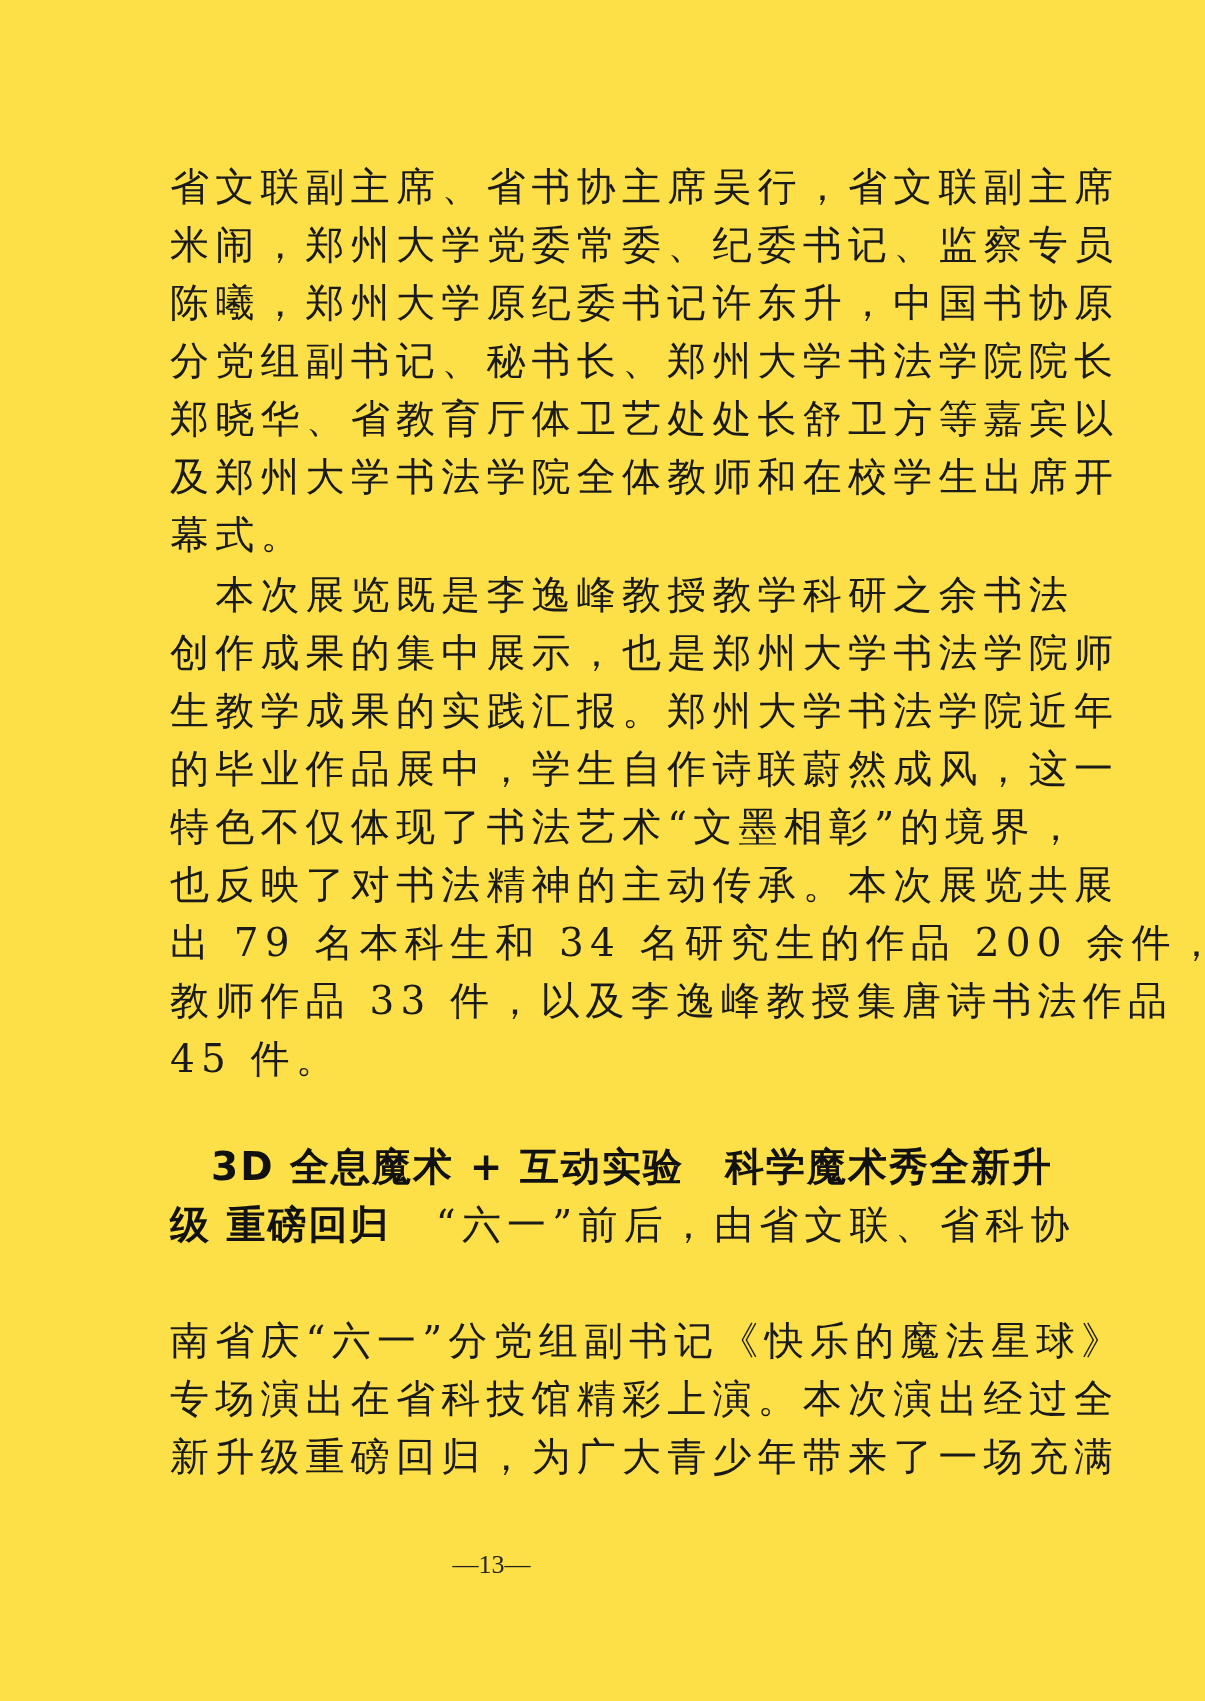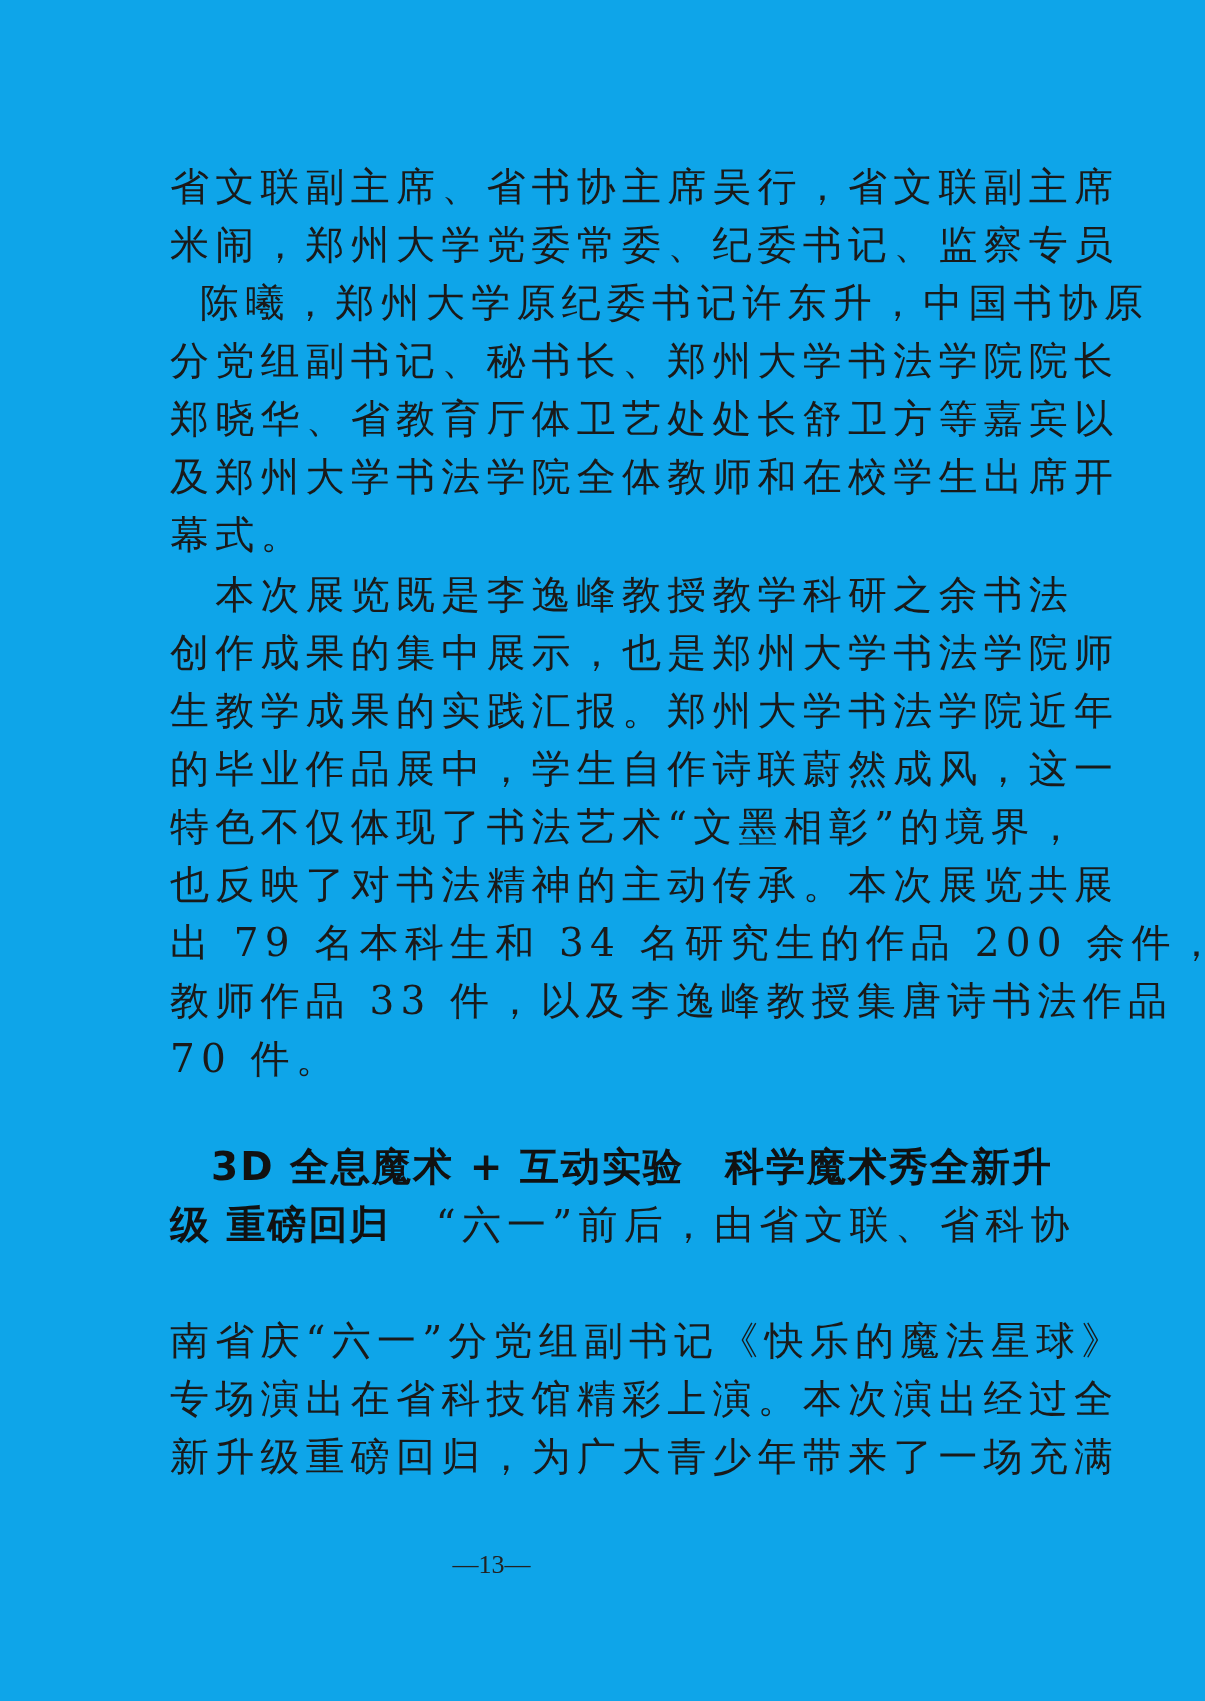--- a/index.html
+++ b/index.html
@@ -1,17 +1,17 @@
 <!DOCTYPE html>
 <html><head>
   <meta charset="utf-8">
   <style>
     html, body { margin: 0; padding: 0; background: #ffffff; }
     body { width: 1205px; height: 1701px; position: relative; overflow: hidden; }
-    .page { position: absolute; left: 0; top: 0; width: 1205px; height: 1701px; background: #0ea5e9; }
+    .page { position: absolute; left: 0; top: 0; width: 1205px; height: 1701px; background: #fde047; }
     .line {
       position: absolute;
       left: 170px;
       width: 780px;
       height: 58px;
       font-family: "DejaVu Serif", "Liberation Serif", serif;
       font-size: 39px;
       line-height: 58px;
       color: #1a1a1a;
       white-space: nowrap;
@@ -40,35 +40,35 @@
       color: #222222;
     }
   </style>
 </head>
 <body>
 
 <div class="page">
 
   <div class="line" style="top:158px;">省文联副主席、省书协主席吴行，省文联副主席</div>
   <div class="line" style="top:216px;">米闹，郑州大学党委常委、纪委书记、监察专员</div>
-  <div class="line" style="top:274px;margin-left:30px;">陈曦，郑州大学原纪委书记许东升，中国书协原</div>
+  <div class="line" style="top:274px;">陈曦，郑州大学原纪委书记许东升，中国书协原</div>
   <div class="line" style="top:332px;">分党组副书记、秘书长、郑州大学书法学院院长</div>
   <div class="line" style="top:390px;">郑晓华、省教育厅体卫艺处处长舒卫方等嘉宾以</div>
   <div class="line" style="top:448px;">及郑州大学书法学院全体教师和在校学生出席开</div>
   <div class="line" style="top:506px;">幕式。</div>
 
   <div class="line" style="top:566px;">　本次展览既是李逸峰教授教学科研之余书法</div>
   <div class="line" style="top:624px;">创作成果的集中展示，也是郑州大学书法学院师</div>
   <div class="line" style="top:682px;text-align:center;">生教学成果的实践汇报。郑州大学书法学院近年</div>
   <div class="line" style="top:740px;">的毕业作品展中，学生自作诗联蔚然成风，这一</div>
   <div class="line" style="top:798px;">特色不仅体现了书法艺术“文墨相彰”的境界，</div>
   <div class="line" style="top:856px;">也反映了对书法精神的主动传承。本次展览共展</div>
   <div class="line" style="top:914px;">出 79 名本科生和 34 名研究生的作品 200 余件，</div>
   <div class="line" style="top:972px;">教师作品 33 件，以及李逸峰教授集唐诗书法作品</div>
-  <div class="line" style="top:1030px;">70 件。</div>
+  <div class="line" style="top:1030px;">45 件。</div>
 
   <div class="line bold" style="top:1138px;">　3D 全息魔术 + 互动实验　科学魔术秀全新升</div>
   <div class="line bold" style="top:1196px;"><span>级 重磅回归</span><span class="plain">　“六一”前后，由省文联、省科协</span></div>
   <div class="line" style="top:1312px;">南省庆“六一”分党组副书记《快乐的魔法星球》</div>
   <div class="line" style="top:1370px;">专场演出在省科技馆精彩上演。本次演出经过全</div>
   <div class="line" style="top:1428px;">新升级重磅回归，为广大青少年带来了一场充满</div>
 
   <div class="page-number">—13—</div>
 </div>
 

